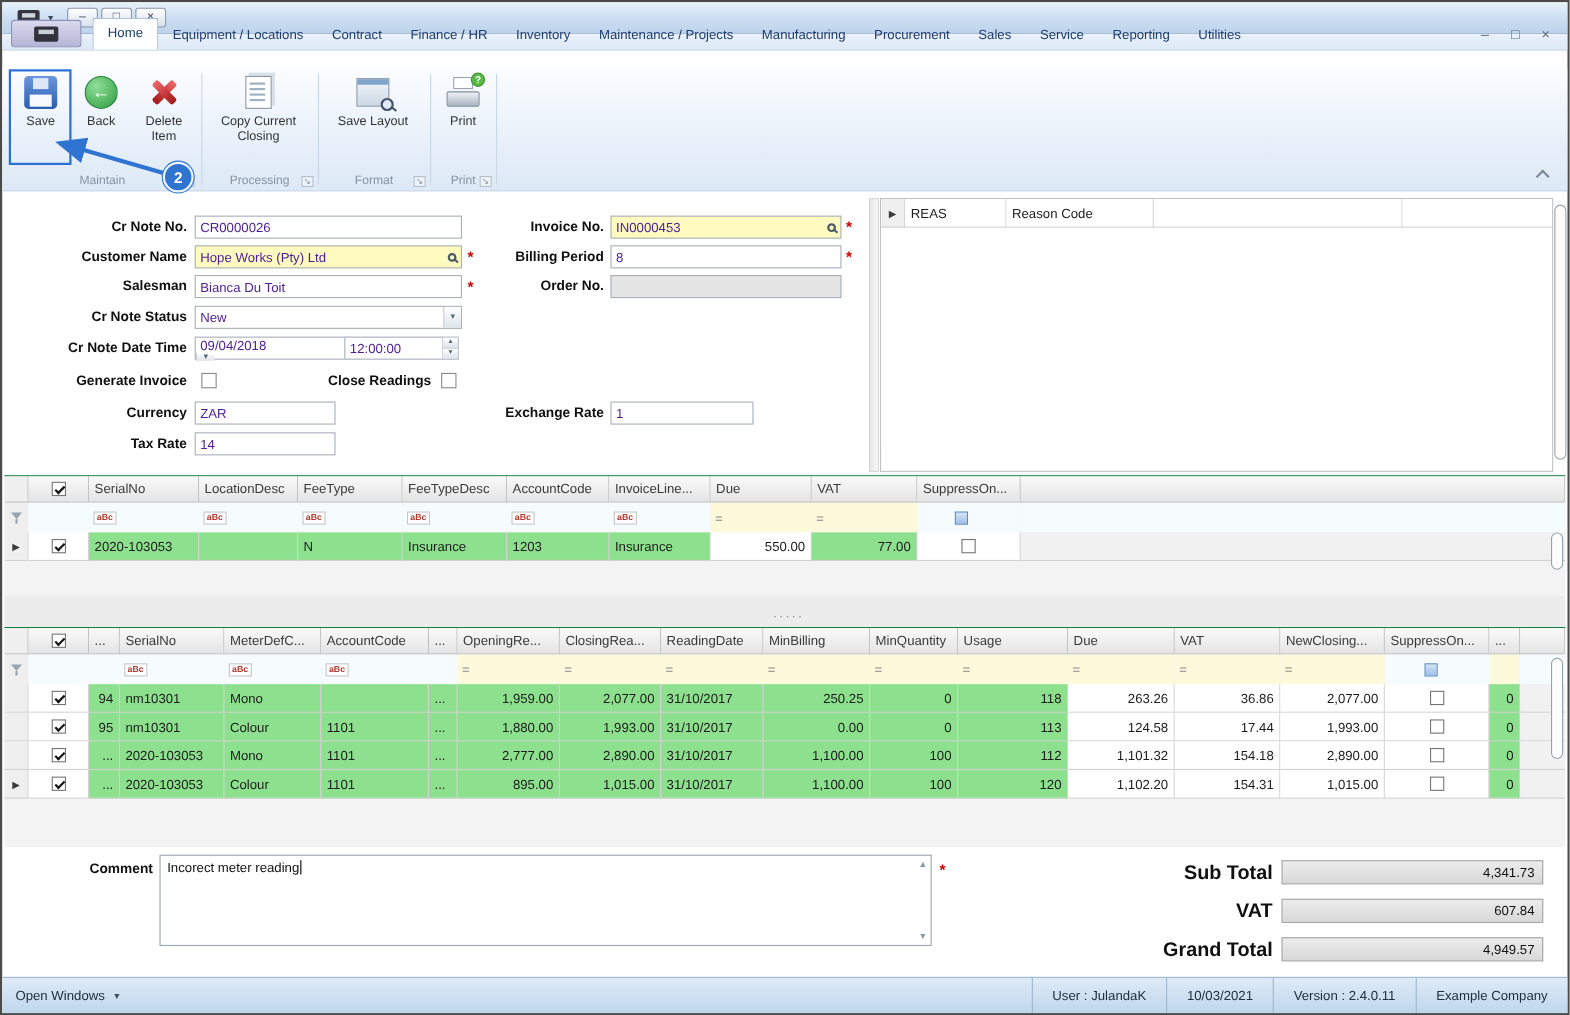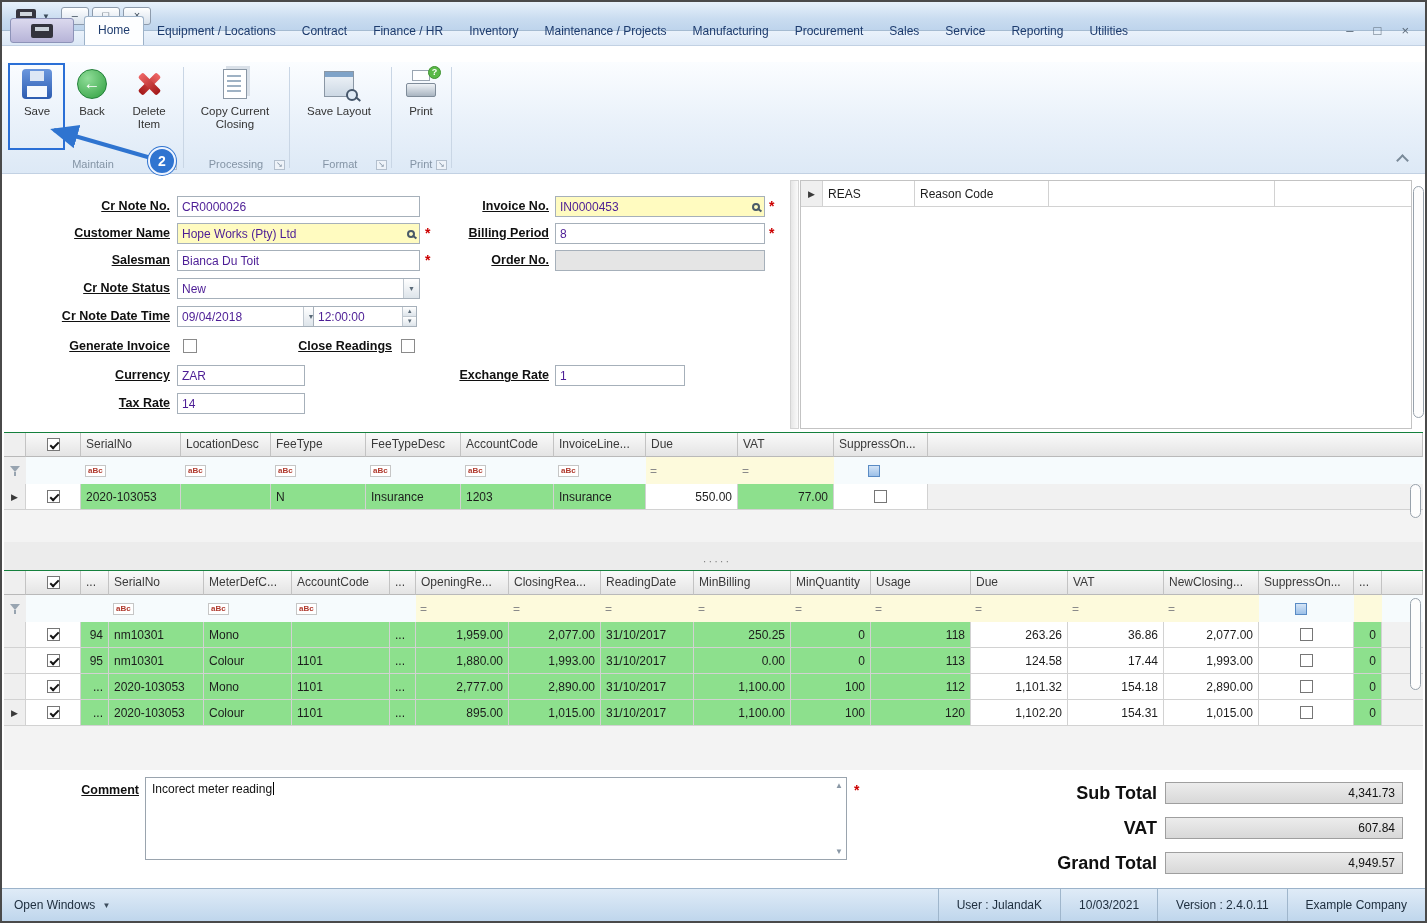--- a/index.html
+++ b/index.html
@@ -64,21 +64,21 @@
   .printicon .pbadge { position:absolute; top:-4px; right:-5px; width:13px; height:13px; border-radius:50%;
     background:#5ab948; border:1px solid #3f9230; color:#fff; font-size:9px; line-height:11px; text-align:center; font-weight:bold; }
 
   
   .callout-circle { position:absolute; left:146px; top:145px; width:28px; height:28px; border-radius:50%;
     background:#2f74d0; border:2px solid #eef4ff; box-shadow:0 0 0 1px #2f74d0; color:#fff; text-align:center;
     line-height:25px; font-size:14px; font-weight:bold; z-index:40; }
   .callout-svg { position:absolute; left:30px; top:116px; width:130px; height:50px; z-index:39; }
 
   
-  .flabel { position:absolute; height:21px; line-height:21px; font-weight:bold; font-size:12.5px; color:#101010; text-align:right; white-space:nowrap;text-decoration:underline; }
+  .flabel { position:absolute; height:21px; line-height:21px; font-weight:bold; font-size:12.5px; color:#101010; text-align:right; white-space:nowrap; }
   .fld { position:absolute; height:21px; border:1px solid #a6b0ba; background:#fff; display:flex; align-items:center; }
   .fld input { border:none; outline:none; background:transparent; font:12px "Liberation Sans", sans-serif; width:100%; padding:0 4px; color:#4c1d95; }
   .fld.yellow { background:#fffbc0; }
   .fld.disabled { background:#e5e5e5; }
   .combo-btn { width:17px; align-self:stretch; border-left:1px solid #c0c8d0; background:linear-gradient(#ffffff,#dde4ea);
     display:flex; align-items:center; justify-content:center; font-size:7px; color:#5a6a78; }
   .spin { width:16px; align-self:stretch; border-left:1px solid #c0c8d0; display:flex; flex-direction:column; }
   .spin span { flex:1; font-size:6px; line-height:9px; text-align:center; color:#5a6a78; background:linear-gradient(#ffffff,#dde4ea); }
   .spin span + span { border-top:1px solid #c0c8d0; }
   .lookupbtn { width:18px; display:flex; align-items:center; justify-content:center; align-self:stretch; }
@@ -288,21 +288,21 @@
       <input disabled="" value="" style="">
     </div>
 
   <div class="flabel" style="left:8px;top:276px;width:160px;">Cr Note Status</div>
   <div class="fld" style="left:175px;top:276px;width:243px;">
     <input value="New" style="">
     <span class="combo-btn">▼</span>
   </div>
 
   <div class="flabel" style="left:8px;top:304px;width:160px;">Cr Note Date Time</div>
-  <div class="fld" style="left:175px;top:304px;width:142px;">
+  <div class="fld" style="left:175px;top:304px;width:142px;flex-direction:column;">
     <input value="09/04/2018" style="">
     <span class="combo-btn">▼</span>
   </div>
   <div class="fld" style="left:311px;top:304px;width:104px;">
     <input value="12:00:00" style="">
     <span class="spin">
       <span>▲</span>
       <span>▼</span>
     </span>
   </div>

